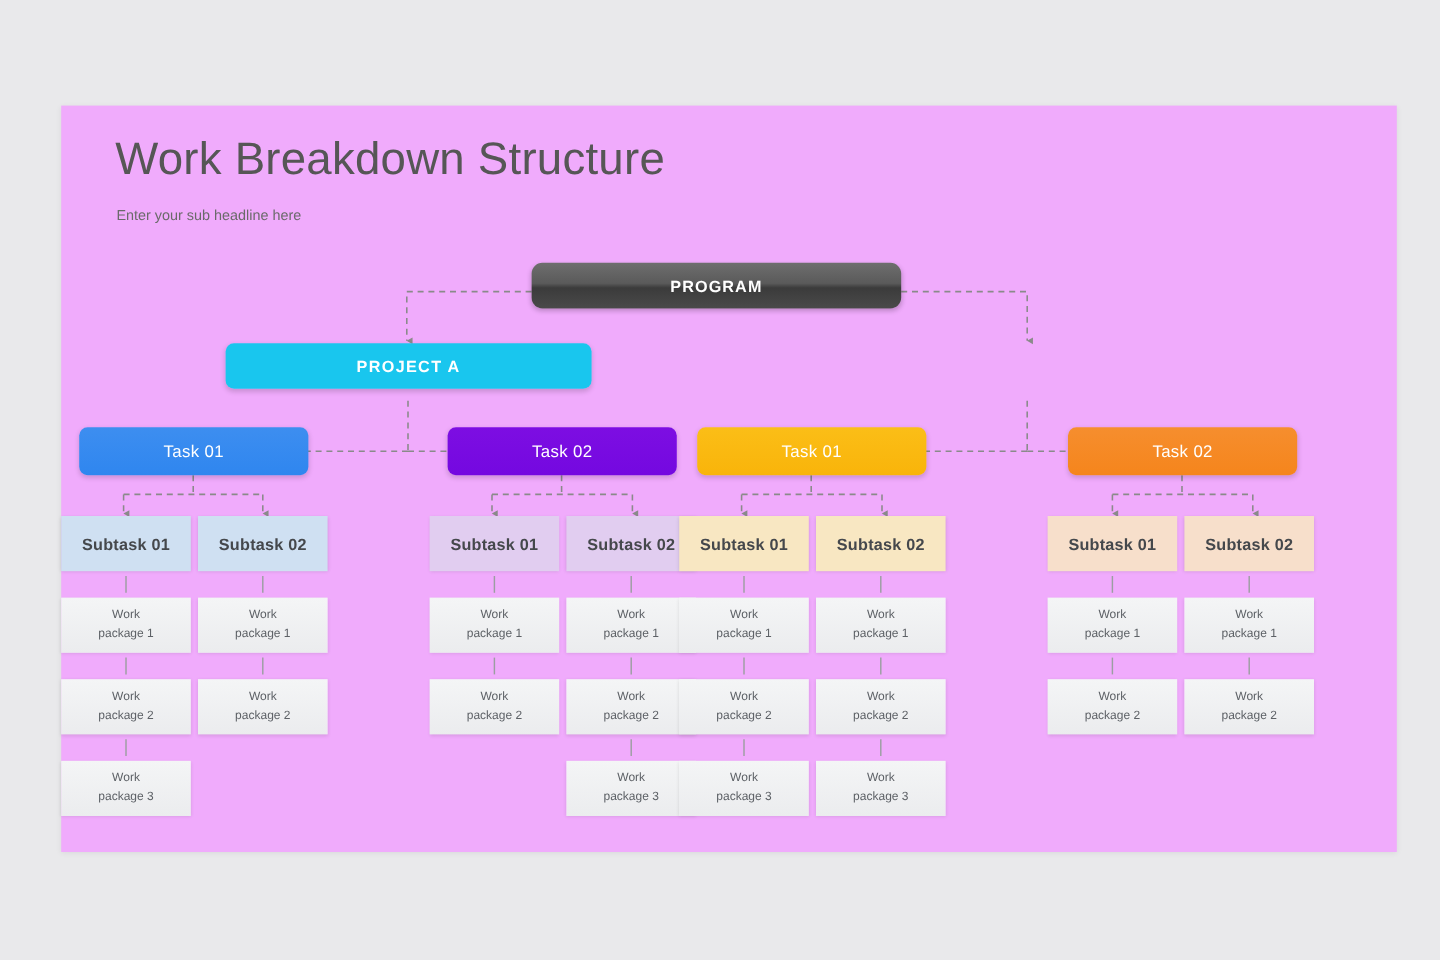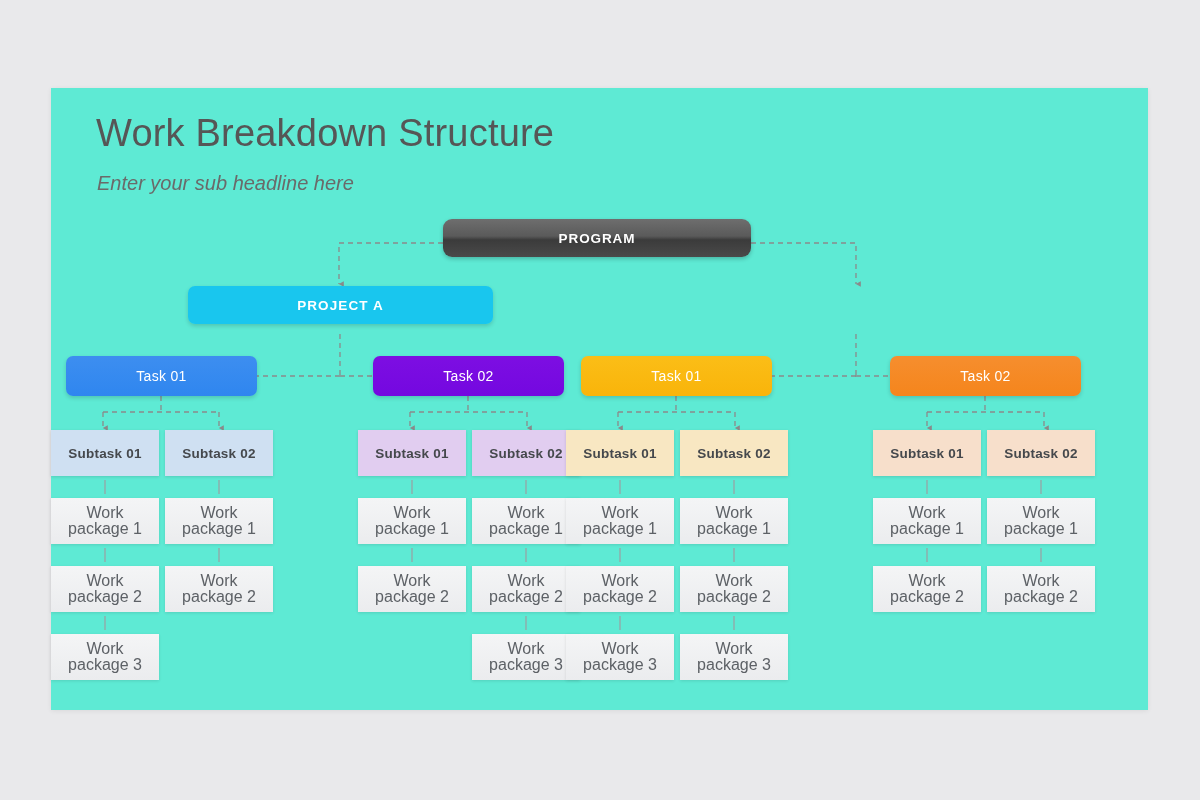--- a/index.html
+++ b/index.html
@@ -11,43 +11,43 @@
     overflow: hidden;
     font-family: "Liberation Sans", sans-serif;
   }
 
   #slide {
     position: absolute;
     left: 51px;
     top: 88px;
     width: 1097px;
     height: 622px;
-    background: #5eead4;
+    background: #f0abfc;
     box-shadow: 0 1px 5px rgba(0,0,0,0.07);
+    padding-left: 16px;
   }
 
   
   #title {
     position: absolute;
     left: 45px;
     top: 24px;
     font-size: 38px;
     font-weight: 400;
     color: #565656;
     letter-spacing: 0.2px;
     white-space: nowrap;
   }
   #subtitle {
     position: absolute;
     left: 46px;
     top: 84px;
-    font-size: 20px;
+    font-size: 12px;
     color: #6a6a6a;
     white-space: nowrap;
-    font-style: italic;
   }
 
   
   #canvas {
     position: absolute;
     left: 0;
     top: 0;
     width: 1097px;
     height: 622px;
   }
@@ -104,21 +104,21 @@
     font-size: 13.5px;
     font-weight: bold;
     letter-spacing: 0.2px;
     box-shadow: 0 1px 3px rgba(0,0,0,0.13);
   }
 
   
   .n-wp {
     background: linear-gradient(to bottom, #f4f5f6 0%, #ebecee 100%);
     color: #5d6166;
-    font-size: 16px;
+    font-size: 10px;
     line-height: 16px;
     font-weight: 400;
     box-shadow: 0 1px 3px rgba(0,0,0,0.11);
     flex-direction: column;
   }
   .n-wp span { display: block; }
 </style>
 </head>
 <body>
 

